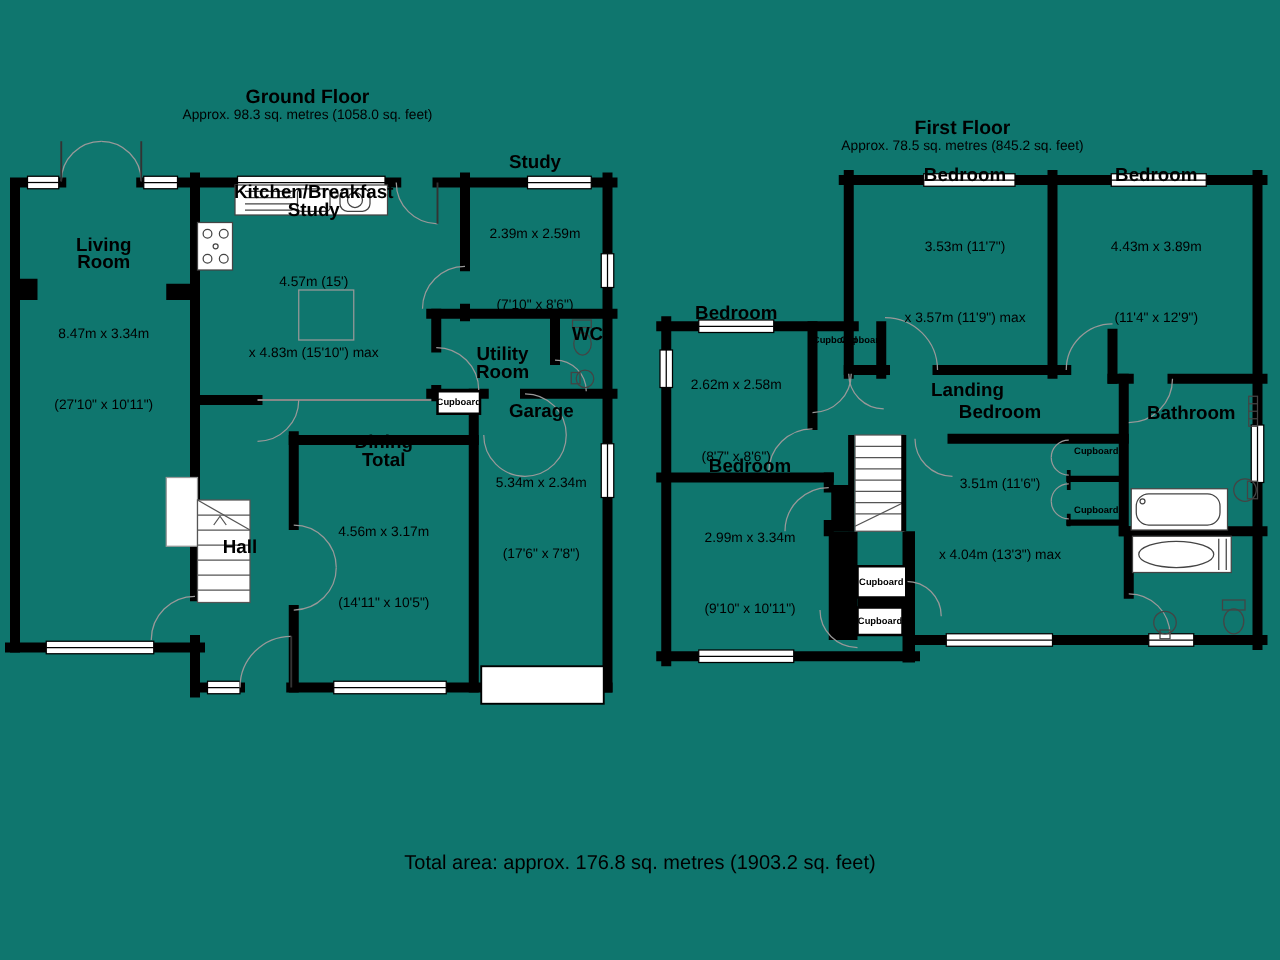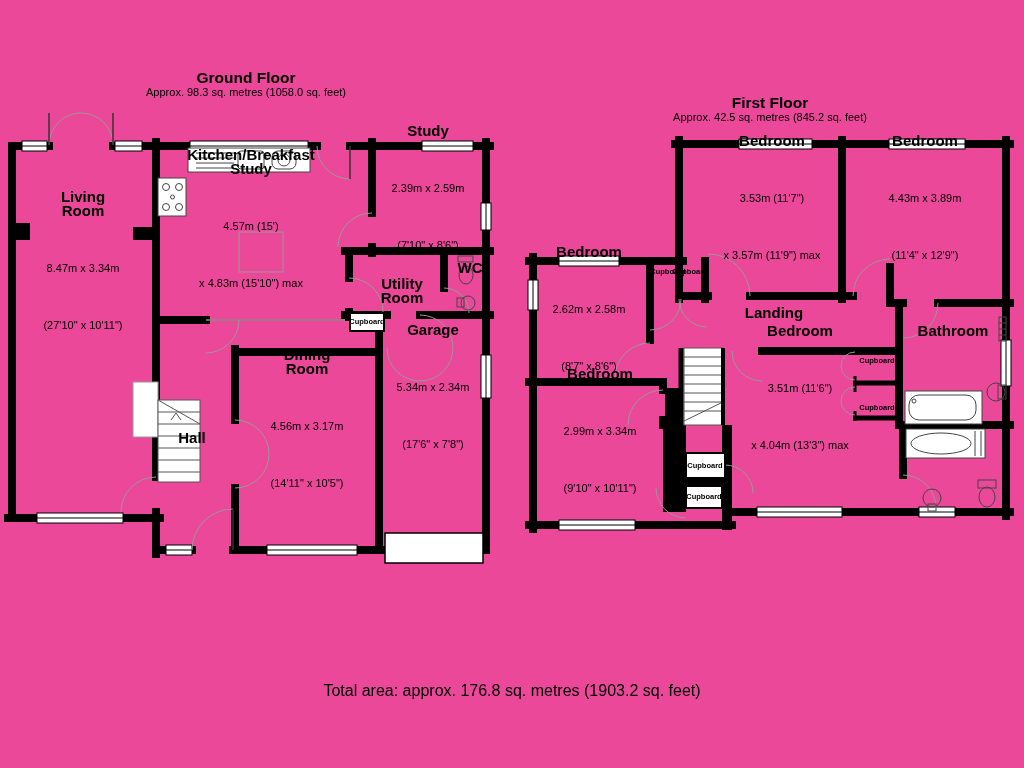--- a/index.html
+++ b/index.html
@@ -1,17 +1,17 @@
 <!DOCTYPE html>
 <html><head>
 <meta charset="utf-8">
 <style>
   html,body{margin:0;padding:0;background:#ffffff;width:1024px;height:768px;overflow:hidden;
     font-family:"Liberation Sans", sans-serif;color:#000;}
-  .canvas{position:relative;width:1024px;height:768px;background:#ec4899;}
+  .canvas{position:relative;width:1024px;height:768px;background:#0f766e;}
   svg{position:absolute;left:0;top:0;}
   .lbl{position:absolute;transform:translate(-50%,-50%);text-align:center;}
   .floor-title{font-weight:bold;font-size:15.5px;white-space:nowrap;}
   .floor-sub{font-size:11px;white-space:nowrap;}
   .rl{position:absolute;transform:translate(-50%,-50%);display:flex;flex-direction:column;
       align-items:center;text-align:center;}
   .rn{font-weight:bold;font-size:15px;line-height:14px;}
   .rd{font-size:11px;line-height:12.5px;white-space:nowrap;margin-top:44px;}
   .sm{position:absolute;transform:translate(-50%,-50%);font-size:7.5px;font-weight:bold;
       white-space:nowrap;line-height:8px;}
@@ -324,33 +324,33 @@
     <div class="rn">WC</div>
   </div>
 
   <div class="rl" style="left:433px;top:386px">
     <div class="rn">Garage</div>
     <div class="rd">5.34m x 2.34m</div>
     <div class="rd">(17'6" x 7'8")</div>
   </div>
 
   <div class="rl" style="left:307px;top:418px">
-    <div class="rn" style="width:64px">Dining Room</div>
+    <div class="rn" style="width:64px">Dining Total</div>
     <div class="rd">4.56m x 3.17m</div>
     <div class="rd">(14'11" x 10'5")</div>
   </div>
 
   <div class="rl" style="left:192px;top:438px">
     <div class="rn">Hall</div>
   </div>
 
   <div class="sm" style="left:367px;top:322px">Cupboard</div>
 
   <div class="lbl floor-title" style="left:770px;top:103px">First Floor</div>
-  <div class="lbl floor-sub" style="left:770px;top:117px">Approx. 42.5 sq. metres (845.2 sq. feet)</div>
+  <div class="lbl floor-sub" style="left:770px;top:117px">Approx. 78.5 sq. metres (845.2 sq. feet)</div>
 
   <div class="rl" style="left:772px;top:197px">
     <div class="rn">Bedroom</div>
     <div class="rd">3.53m (11'7")</div>
     <div class="rd">x 3.57m (11'9") max</div>
   </div>
 
   <div class="rl" style="left:925px;top:197px">
     <div class="rn">Bedroom</div>
     <div class="rd">4.43m x 3.89m</div>

